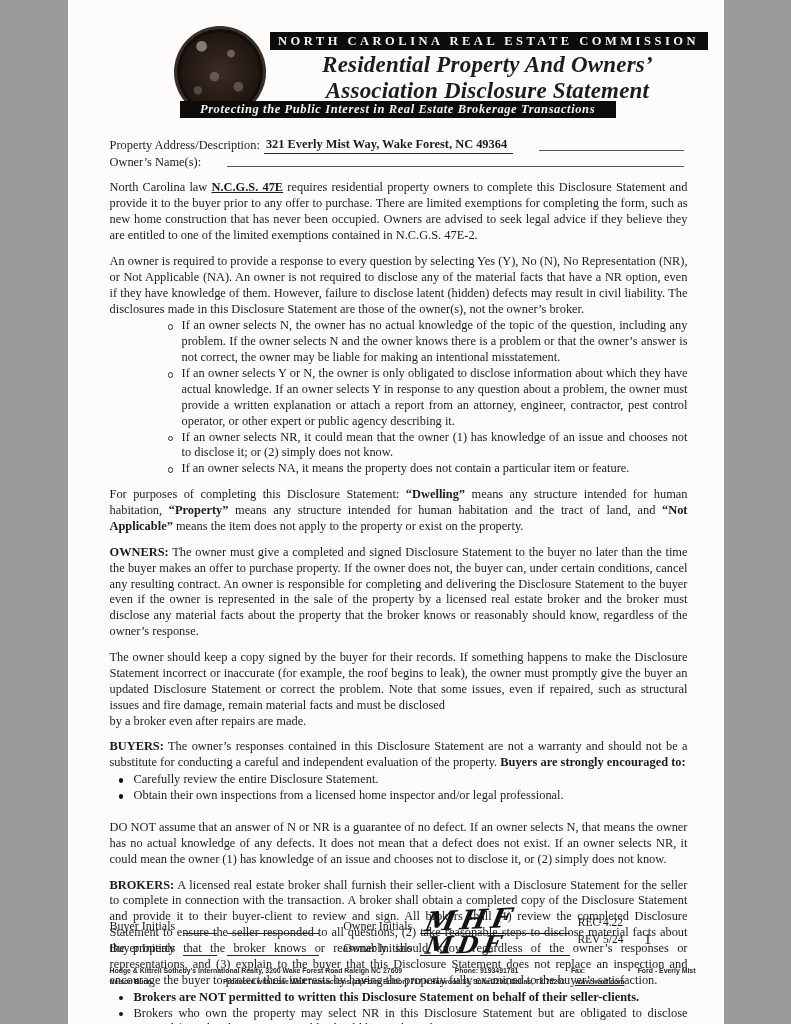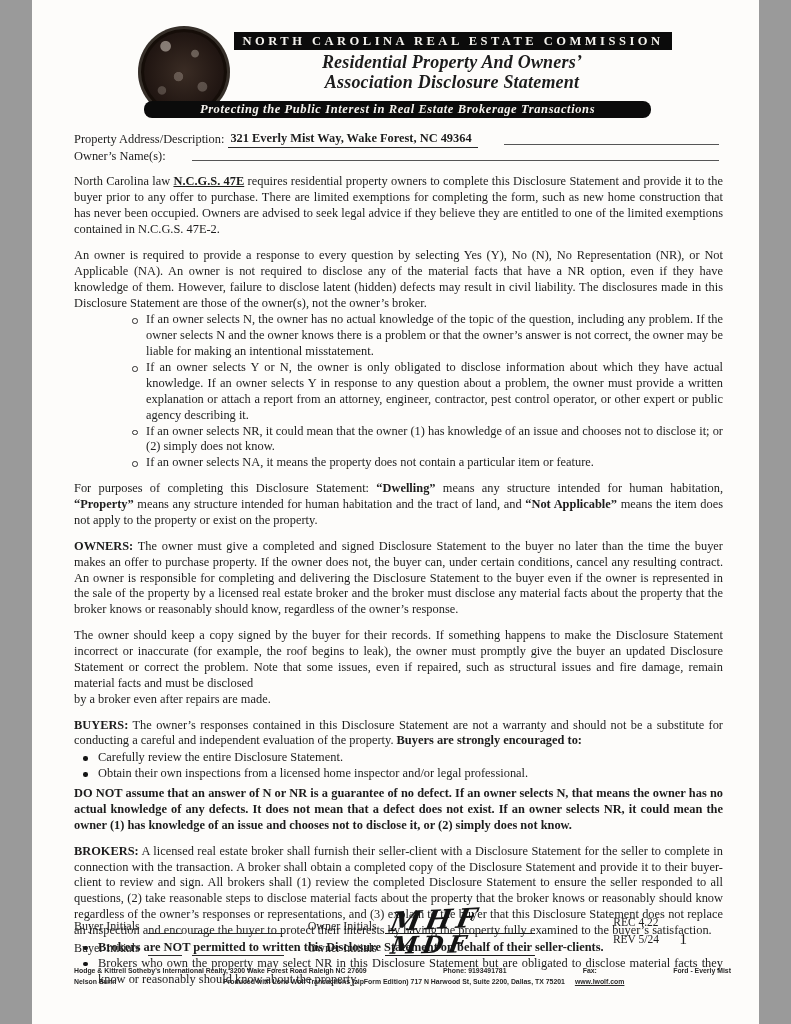--- a/index.html
+++ b/index.html
@@ -1,17 +1,17 @@
 <!DOCTYPE html>
 <html><head>
 <meta charset="utf-8">
 <style>
   html,body { margin:0; padding:0; background:#9a9a9a; }
   .page {
-    position:relative; width:727px; height:1024px; margin:0 auto;
+    position:relative; width:656px; height:1024px; margin:0 auto;
     background:#fdfcfa; color:#1c1c1c; overflow:hidden;
     font-family:"Liberation Serif","DejaVu Serif",serif;
     font-size:12.4px; line-height:1.28;
   }
   .content { position:absolute; left:42px; right:36px; top:24px; }
 
   
   .hdr { position:relative; height:100px; }
   .seal {
     position:absolute; left:64px; top:2px; width:92px; height:92px; border-radius:50%;
@@ -23,50 +23,50 @@
       radial-gradient(circle at 26% 70%, rgba(185,175,165,.3) 0 4%, rgba(0,0,0,0) 5%),
       radial-gradient(circle at 50% 50%, #3a2c24 0%, #221713 55%, #0f0a08 100%);
     box-shadow: inset 0 0 0 3px rgba(250,245,238,.15), inset 0 0 0 6px rgba(20,12,8,.9);
   }
   .bar1 {
     position:absolute; left:160px; top:8px; width:438px; height:18px;
     background:#0b0b0b; color:#f5f3ee; text-align:center;
     font-weight:bold; font-size:12.5px; letter-spacing:3.5px; line-height:18px;
   }
   .titles { position:absolute; left:152px; top:28px; width:452px; text-align:center; }
-  .titles .t { font-weight:bold; font-style:italic; font-size:18px; line-height:1.12; letter-spacing:.2px; }
+  .titles .t { font-weight:bold; font-style:italic; font-size:23px; line-height:1.12; letter-spacing:.2px; }
   .bar2 {
     position:absolute; left:70px; right:72px; top:77px; height:17px;
     background:#0b0b0b; color:#f5f3ee; text-align:center;
-    font-weight:bold; font-style:italic; font-size:12.5px; letter-spacing:.6px; line-height:17px;border-radius:8px;
+    font-weight:bold; font-style:italic; font-size:12.5px; letter-spacing:.6px; line-height:17px;
   }
 
   
-  .addr { margin-top:6px; }
+  .addr { margin-top:12px; }
   .addr-row { display:flex; align-items:flex-end; line-height:1.35; }
   .addr-label { white-space:nowrap; }
   .addr-value { font-weight:bold; border-bottom:1.2px solid #2a2a2a; margin-left:4px; white-space:nowrap; padding:0 6px 0 2px; }
   .trail { flex:1; border-bottom:1.2px solid #555; margin:0 4px 3px 26px; height:10px; }
 
   
   p.para { margin:10px 0 0 0; text-align:justify; }
   .b { font-weight:bold; }
   .law { font-weight:bold; text-decoration:underline;font-family:Liberation Serif, serif; }
   ul.hollow, ul.solid { margin:1px 0 0 0; padding:0; list-style:none; }
   ul.hollow li { position:relative; margin:0 0 0 72px; padding-left:0; text-align:justify; }
   ul.hollow li::before {
     content:""; position:absolute; left:-14px; top:6px; width:3.5px; height:3.5px;
     border:1px solid #2f2f2f; border-radius:50%;
   }
   ul.solid li { position:relative; margin:0 0 0 24px; padding-left:0; text-align:justify; }
   ul.solid li::before {
     content:""; position:absolute; left:-15px; top:6px; width:4.5px; height:4.5px;
     background:#151515; border-radius:50%;
   }
-  p.tight { margin-top:4px;font-weight:bold; }
+  p.tight { margin-top:16px; }
 
   
   .bottom { position:absolute; left:42px; right:0; bottom:12px; height:100px; }
   .sig-row { display:flex; align-items:flex-end; height:22px; width:545px; }
   .sig-label { white-space:nowrap; font-size:12px; }
   .blank { border-bottom:1.2px solid #2a2a2a; height:12px; display:inline-block; }
   .blank.s1 { width:34px; margin-left:8px; }
   .blank.s2 { width:92px; margin-left:10px; margin-right:24px; }
   .sigline { position:relative; border-bottom:1.4px solid #1a1a1a; height:14px; width:150px; margin-left:8px; }
   .handwriting {

